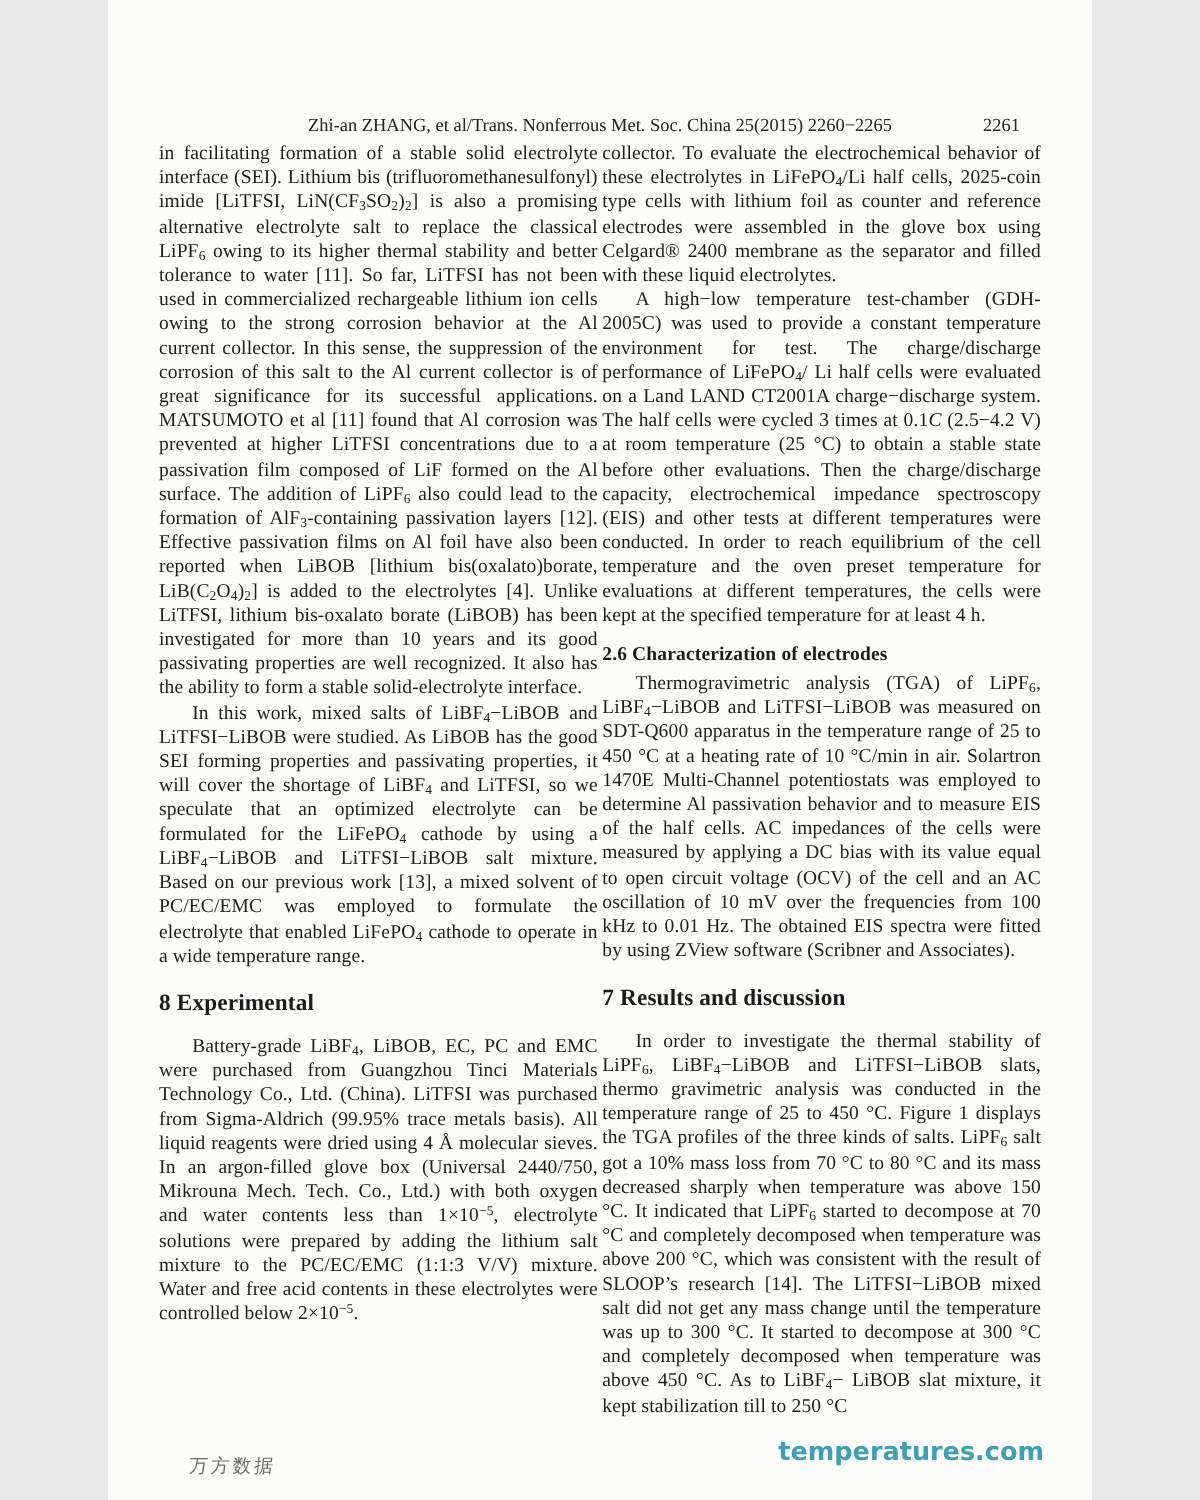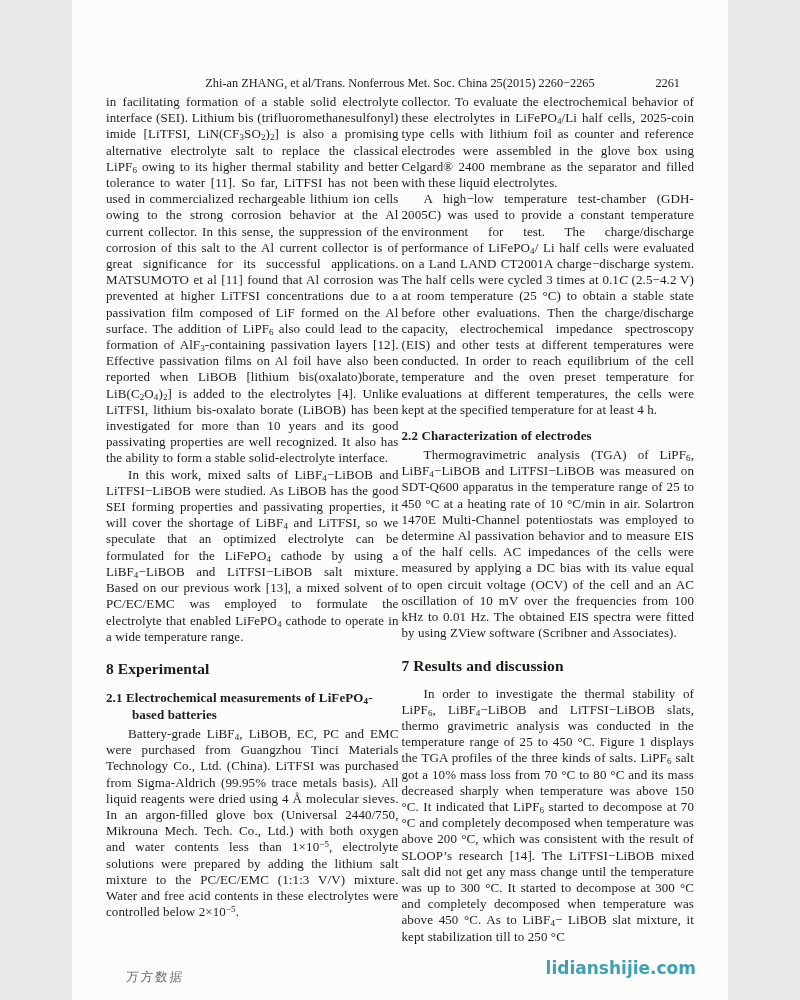--- a/index.html
+++ b/index.html
@@ -85,31 +85,30 @@
     <span>Zhi-an ZHANG, et al/Trans. Nonferrous Met. Soc. China 25(2015) 2260−2265</span>
     <span class="pageno">2261</span>
   </div>
 
   <div class="columns">
 
     <div class="col">
       <p>in facilitating formation of a stable solid electrolyte interface (SEI). Lithium bis (trifluoromethanesulfonyl) imide [LiTFSI, LiN(CF<sub>3</sub>SO<sub>2</sub>)<sub>2</sub>] is also a promising alternative electrolyte salt to replace the classical LiPF<sub>6</sub> owing to its higher thermal stability and better tolerance to water [11]. So far, LiTFSI has not been used in commercialized rechargeable lithium ion cells owing to the strong corrosion behavior at the Al current collector. In this sense, the suppression of the corrosion of this salt to the Al current collector is of great significance for its successful applications. MATSUMOTO et al [11] found that Al corrosion was prevented at higher LiTFSI concentrations due to a passivation film composed of LiF formed on the Al surface. The addition of LiPF<sub>6</sub> also could lead to the formation of AlF<sub>3</sub>-containing passivation layers [12]. Effective passivation films on Al foil have also been reported when LiBOB [lithium bis(oxalato)borate, LiB(C<sub>2</sub>O<sub>4</sub>)<sub>2</sub>] is added to the electrolytes [4]. Unlike LiTFSI, lithium bis-oxalato borate (LiBOB) has been investigated for more than 10 years and its good passivating properties are well recognized. It also has the ability to form a stable solid-electrolyte interface.</p>
       <p class="indent">In this work, mixed salts of LiBF<sub>4</sub>−LiBOB and LiTFSI−LiBOB were studied. As LiBOB has the good SEI forming properties and passivating properties, it will cover the shortage of LiBF<sub>4</sub> and LiTFSI, so we speculate that an optimized electrolyte can be formulated for the LiFePO<sub>4</sub> cathode by using a LiBF<sub>4</sub>−LiBOB and LiTFSI−LiBOB salt mixture. Based on our previous work [13], a mixed solvent of PC/EC/EMC was employed to formulate the electrolyte that enabled LiFePO<sub>4</sub> cathode to operate in a wide temperature range.</p>
       <div class="h-major">8 Experimental</div>
-      <div class="h-sub">2.1 Electrochemical measurements of LiFePO<sub>4</sub>-based batteries</div>
       <p class="indent">Battery-grade LiBF<sub>4</sub>, LiBOB, EC, PC and EMC were purchased from Guangzhou Tinci Materials Technology Co., Ltd. (China). LiTFSI was purchased from Sigma-Aldrich (99.95% trace metals basis). All liquid reagents were dried using 4 Å molecular sieves. In an argon-filled glove box (Universal 2440/750, Mikrouna Mech. Tech. Co., Ltd.) with both oxygen and water contents less than 1×10<sup>−5</sup>, electrolyte solutions were prepared by adding the lithium salt mixture to the PC/EC/EMC (1:1:3 V/V) mixture. Water and free acid contents in these electrolytes were controlled below 2×10<sup>−5</sup>.</p>
     </div>
 
     <div class="col">
       <p>collector. To evaluate the electrochemical behavior of these electrolytes in LiFePO<sub>4</sub>/Li half cells, 2025-coin type cells with lithium foil as counter and reference electrodes were assembled in the glove box using Celgard® 2400 membrane as the separator and filled with these liquid electrolytes.</p>
       <p class="indent">A high−low temperature test-chamber (GDH-2005C) was used to provide a constant temperature environment for test. The charge/discharge performance of LiFePO<sub>4</sub>/ Li half cells were evaluated on a Land LAND CT2001A charge−discharge system. The half cells were cycled 3 times at 0.1<i>C</i> (2.5−4.2 V) at room temperature (25 °C) to obtain a stable state before other evaluations. Then the charge/discharge capacity, electrochemical impedance spectroscopy (EIS) and other tests at different temperatures were conducted. In order to reach equilibrium of the cell temperature and the oven preset temperature for evaluations at different temperatures, the cells were kept at the specified temperature for at least 4 h.</p>
-      <div class="h-sub">2.2 Characterization of electrodes</div>
+      <div class="h-sub">2.6 Characterization of electrodes</div>
       <p class="indent">Thermogravimetric analysis (TGA) of LiPF<sub>6</sub>, LiBF<sub>4</sub>−LiBOB and LiTFSI−LiBOB was measured on SDT-Q600 apparatus in the temperature range of 25 to 450 °C at a heating rate of 10 °C/min in air. Solartron 1470E Multi-Channel potentiostats was employed to determine Al passivation behavior and to measure EIS of the half cells. AC impedances of the cells were measured by applying a DC bias with its value equal to open circuit voltage (OCV) of the cell and an AC oscillation of 10 mV over the frequencies from 100 kHz to 0.01 Hz. The obtained EIS spectra were fitted by using ZView software (Scribner and Associates).</p>
       <div class="h-major">7 Results and discussion</div>
       <p class="indent">In order to investigate the thermal stability of LiPF<sub>6</sub>, LiBF<sub>4</sub>−LiBOB and LiTFSI−LiBOB slats, thermo gravimetric analysis was conducted in the temperature range of 25 to 450 °C. Figure 1 displays the TGA profiles of the three kinds of salts. LiPF<sub>6</sub> salt got a 10% mass loss from 70 °C to 80 °C and its mass decreased sharply when temperature was above 150 °C. It indicated that LiPF<sub>6</sub> started to decompose at 70 °C and completely decomposed when temperature was above 200 °C, which was consistent with the result of SLOOP’s research [14]. The LiTFSI−LiBOB mixed salt did not get any mass change until the temperature was up to 300 °C. It started to decompose at 300 °C and completely decomposed when temperature was above 450 °C. As to LiBF<sub>4</sub>− LiBOB slat mixture, it kept stabilization till to 250 °C</p>
     </div>
 
   </div>
 
   <div class="footer-left">万方数据</div>
-  <div class="footer-right" style="color: rgb(63, 159, 179);">lidianshijie.com</div>
+  <div class="footer-right" style="color: rgb(63, 159, 179);">temperatures.com</div>
 
 </div>
 
 </body></html>

